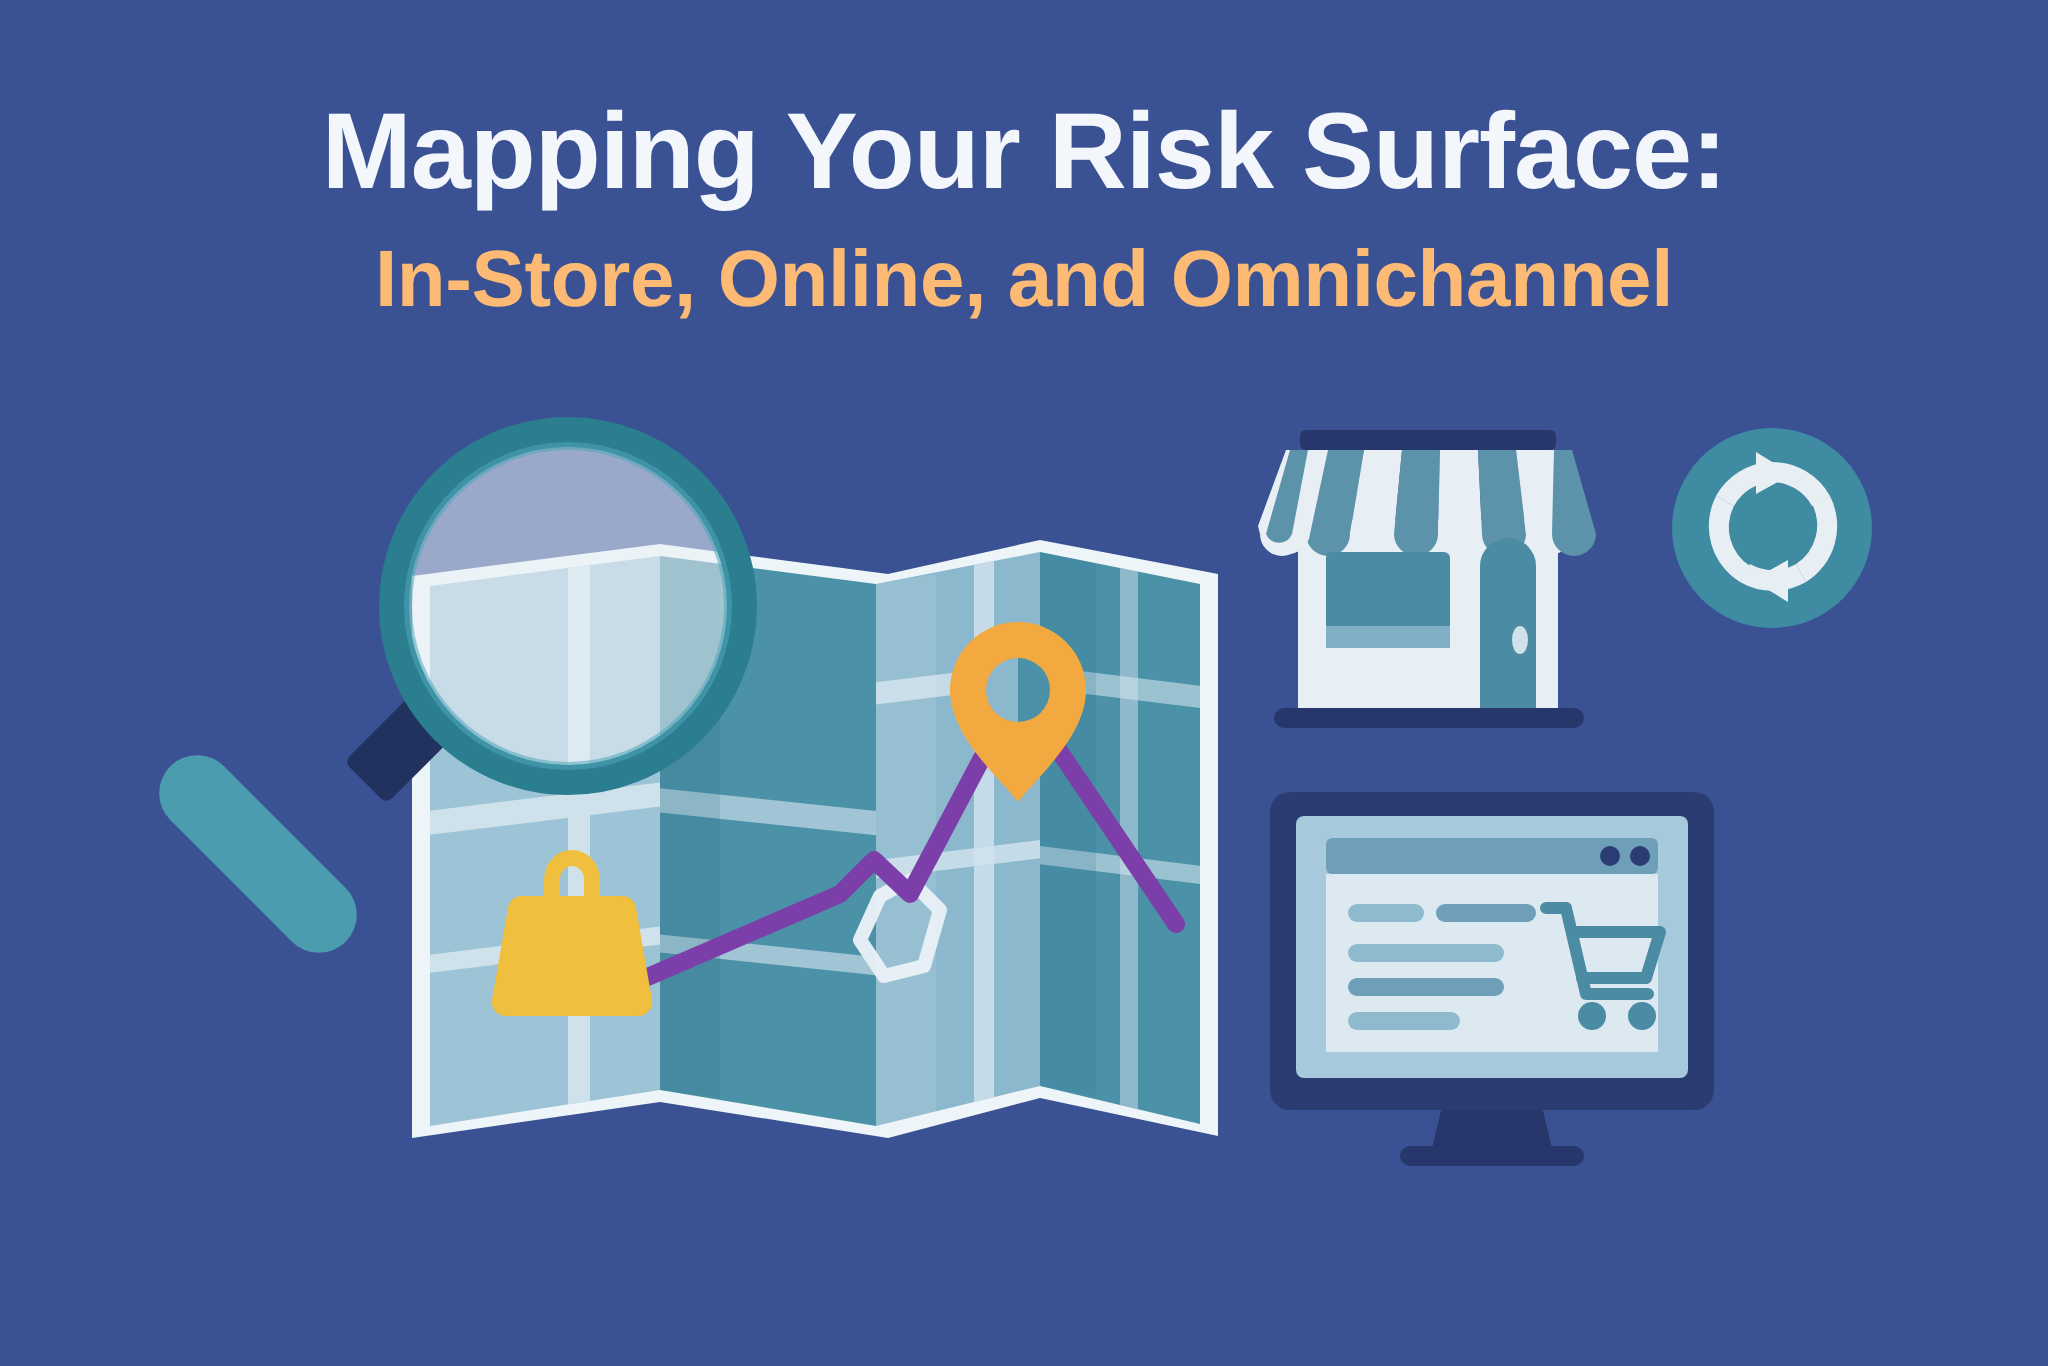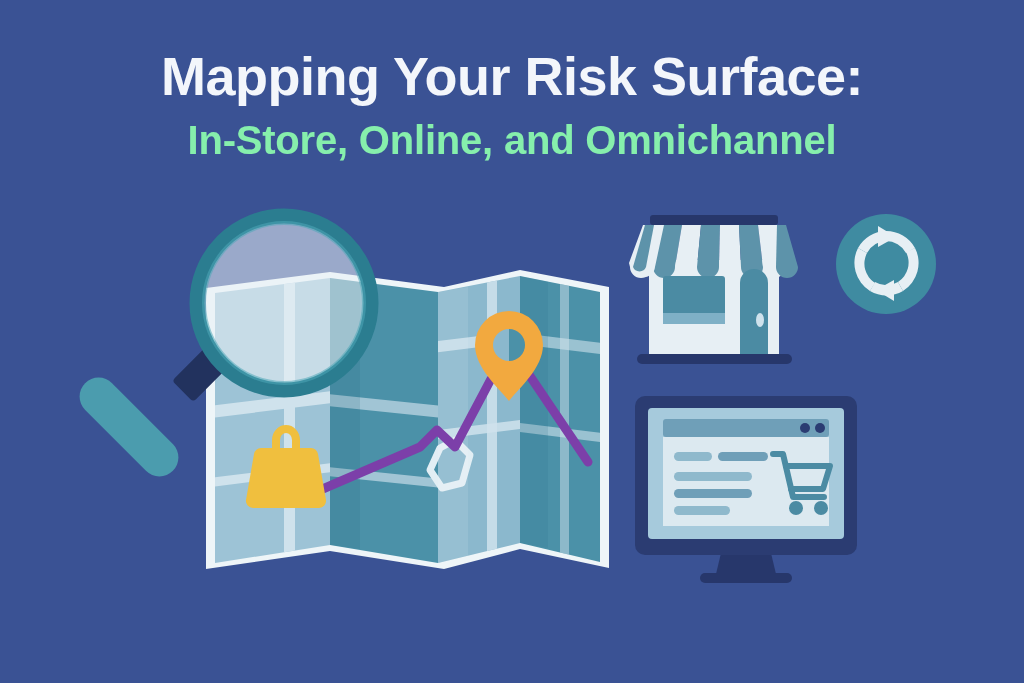--- a/index.html
+++ b/index.html
@@ -38,21 +38,21 @@
     line-height: 1.05;
     color: #f3f6fb;
     font-family: "Liberation Sans", sans-serif;
   }
   #subtitle {
     margin: 14px 0 0 0;
     font-size: 40px;
     font-weight: 700;
     letter-spacing: -0.2px;
     line-height: 1.05;
-    color: #86efac;
+    color: #fdba74;
     font-family: "Liberation Sans", sans-serif;
   }
 
   
   #illustration {
     position: absolute;
     left: 0;
     top: 0;
     width: 1024px;
     height: 683px;

